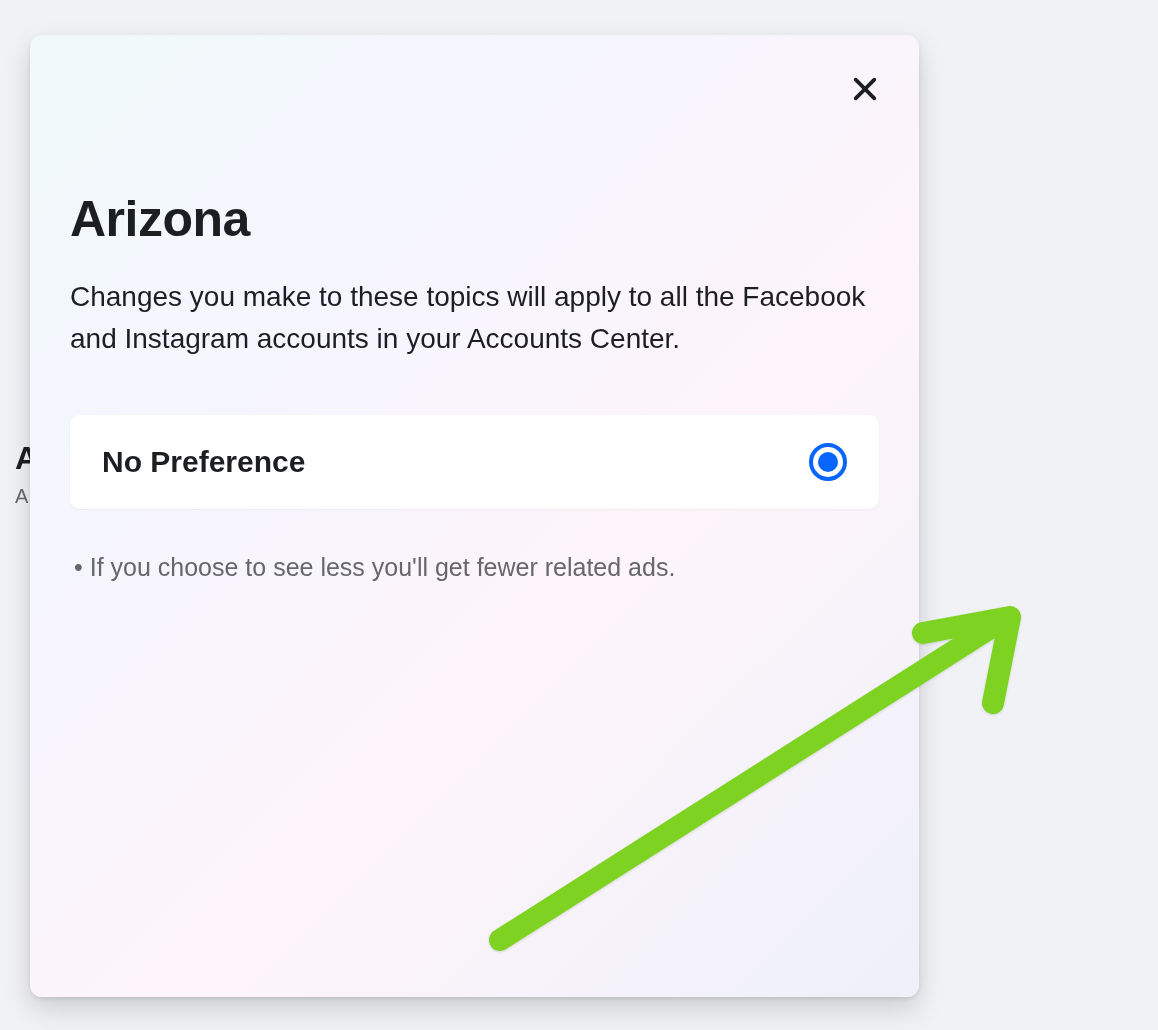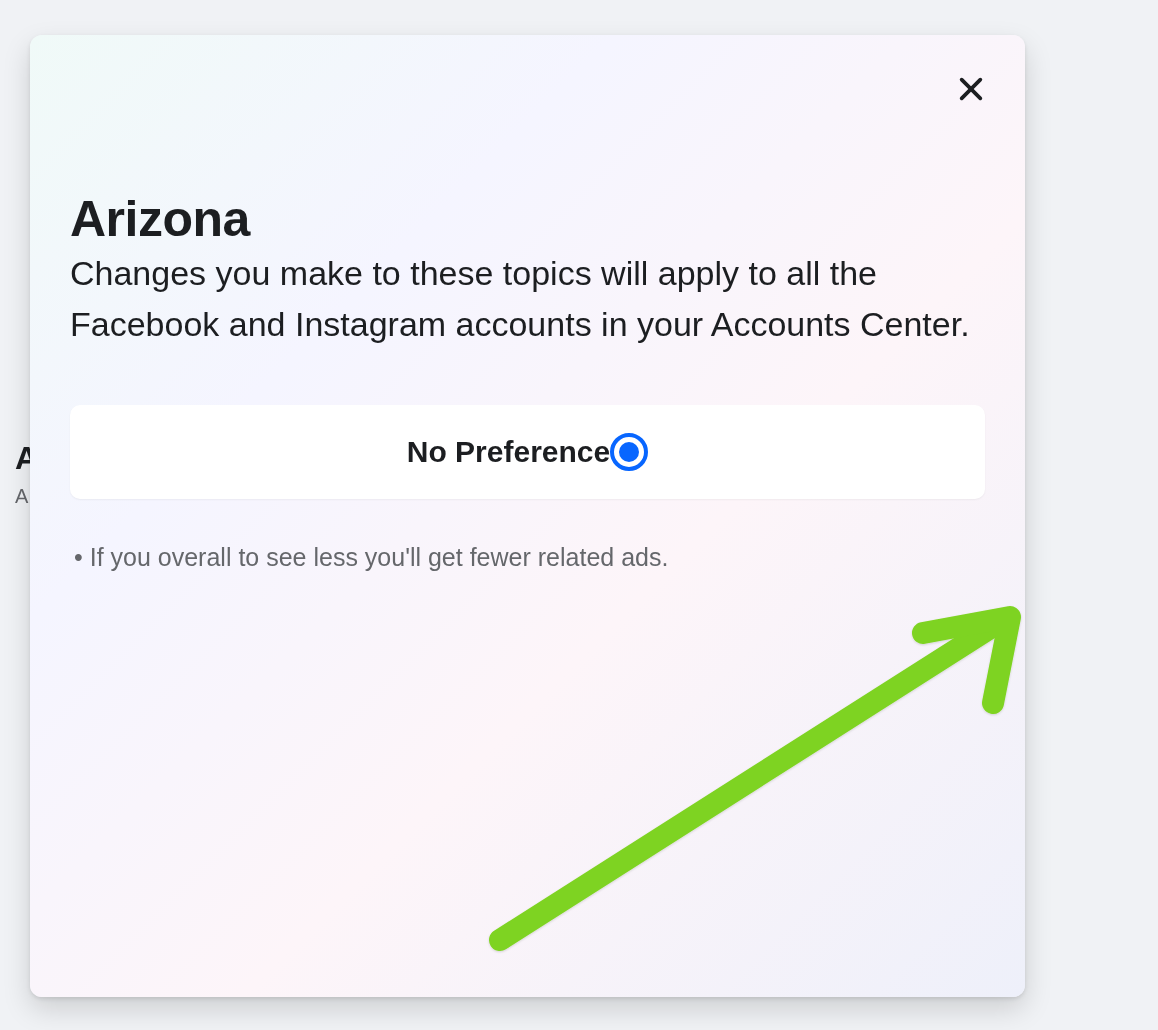--- a/index.html
+++ b/index.html
@@ -32,21 +32,21 @@
     .background-text .bg-sub {
       font-size: 20px;
       color: #65676b;
       margin-top: 8px;
     }
     
     .modal {
       position: absolute;
       left: 30px;
       top: 35px;
-      width: 995px;
+      width: 889px;
       height: 962px;
       background: linear-gradient(135deg, #f0faf8 0%, #f5f5ff 30%, #fdf5f9 60%, #eef0fa 100%);
       border-radius: 12px;
       box-shadow: 0 12px 28px rgba(0,0,0,0.15), 0 2px 4px rgba(0,0,0,0.1);
       padding: 40px;
     }
     
     .close-btn {
       position: absolute;
       right: 30px;
@@ -68,38 +68,39 @@
     
     .modal-title {
       font-size: 50px;
       font-weight: 800;
       color: #1c1e21;
       margin-top: 115px;
       letter-spacing: -0.5px;
     }
     
     .modal-description {
-      font-size: 34px;
-      color: #1c1e21;
+      font-size: 28px;
+      color: #1c1e21;
+      margin-top: 28px;
       line-height: 1.5;
       max-width: 960px;
     }
     
     .options-card {
       background: #ffffff;
       border-radius: 10px;
       margin-top: 55px;
       padding: 0;
       box-shadow: 0 1px 2px rgba(0,0,0,0.05);
     }
     
     .option-row {
       display: flex;
       align-items: center;
-      justify-content: center;
+      justify-content: space-between;
       padding: 28px 32px;
       cursor: pointer;
     }
     
     .option-label {
       font-size: 30px;
       font-weight: 700;
       color: #1c1e21;
     }
     
@@ -176,21 +177,21 @@
 
     <div class="option-row">
       <span class="option-label">No Preference</span>
       <span class="radio radio-selected"></span>
     </div>
 
 
   </div>
 
   <div class="info-list">
-    <div class="info-item">• If you overall to see less you'll get fewer related ads.</div>
+    <div class="info-item">• If you choose to see less you'll get fewer related ads.</div>
   </div>
 
   <svg class="annotation-arrow" width="550" height="380" viewBox="0 0 550 380">
     <defs>
       <filter id="arrow-shadow" x="-20%" y="-20%" width="140%" height="140%">
         <feDropShadow dx="0" dy="1" stdDeviation="1" flood-opacity="0.15"></feDropShadow>
       </filter>
     </defs>
     <g filter="url(#arrow-shadow)">
       <path d="M 15 365 L 510 50" stroke="#7ed321" stroke-width="22" stroke-linecap="round" fill="none"></path>

